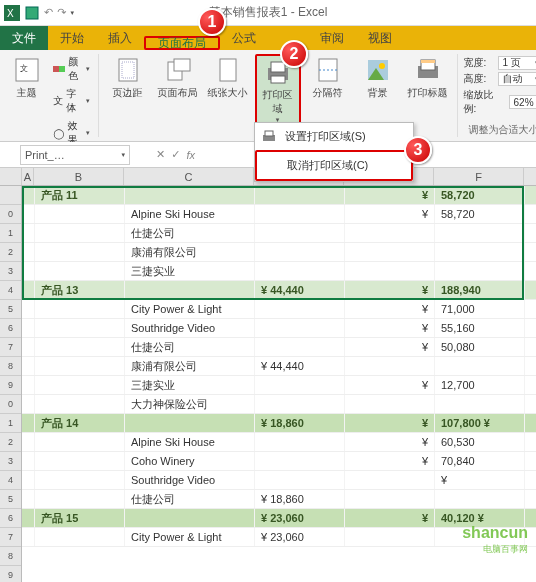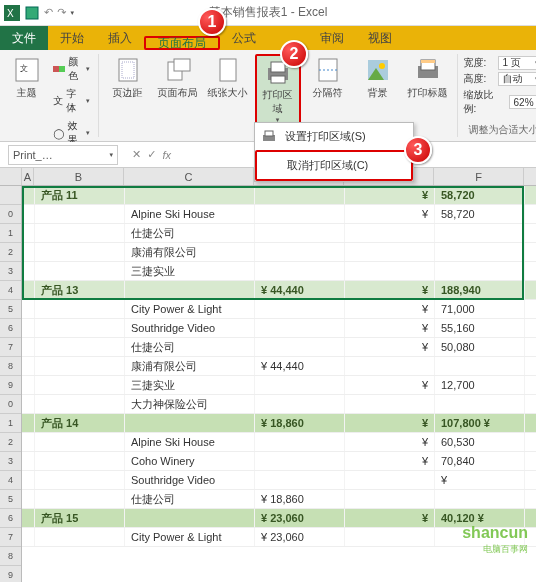--- a/index.html
+++ b/index.html
@@ -20,21 +20,21 @@
 .big-btn { display: flex; flex-direction: column; align-items: center; justify-content: center; width: 46px; padding: 2px; cursor: pointer; }
 .big-btn .lbl { font-size: 10px; text-align: center; margin-top: 2px; color: #444; }
 .big-btn svg, .big-btn .icon { width: 28px; height: 28px; }
 .small-btn-col { display: flex; flex-direction: column; gap: 2px; font-size: 10px; }
 .small-btn { display: flex; align-items: center; gap: 3px; cursor: pointer; padding: 1px 2px; }
 .highlighted-box { border: 2px solid #d00; border-radius: 2px; }
 .dropdown-menu { position: absolute; background: #fff; border: 1px solid #bbb; box-shadow: 2px 2px 4px rgba(0,0,0,0.2); z-index: 10; }
 .dropdown-item { padding: 6px 14px 6px 30px; font-size: 11px; cursor: pointer; position: relative; }
 .dropdown-item .mi-icon { position: absolute; left: 6px; top: 6px; width: 16px; height: 16px; }
 .namebox-row { height: 26px; display: flex; align-items: center; border-bottom: 1px solid #ccc; background: #fff; position: relative; }
-.namebox { width: 110px; height: 20px; border: 1px solid #ccc; margin: 0 8px; padding: 0 4px; font-size: 11px; color: #555; display: flex; align-items: center; justify-content: space-between; }
+.namebox { width: 110px; height: 20px; border: 1px solid #ccc; margin: 0 20px; padding: 0 4px; font-size: 11px; color: #555; display: flex; align-items: center; justify-content: space-between; }
 .fx-row { display: flex; align-items: center; gap: 6px; color: #888; margin-left: 6px; }
 .col-headers { height: 18px; display: flex; background: #e6e6e6; border-bottom: 1px solid #bbb; }
 .select-all { width: 22px; border-right: 1px solid #ccc; }
 .col-h { border-right: 1px solid #ccc; text-align: center; font-size: 11px; color: #555; line-height: 18px; }
 .grid-body { display: flex; }
 .row-headers { width: 22px; background: #e6e6e6; border-right: 1px solid #bbb; }
 .row-h { height: 19px; border-bottom: 1px solid #ccc; text-align: center; font-size: 9px; color: #555; line-height: 19px; }
 .cells { flex: 1; position: relative; }
 .row { height: 19px; display: flex; border-bottom: 1px solid #eee; }
 .cell { border-right: 1px solid #f3f3f3; padding: 0 6px; line-height: 19px; font-size: 11px; overflow: hidden; white-space: nowrap; }

